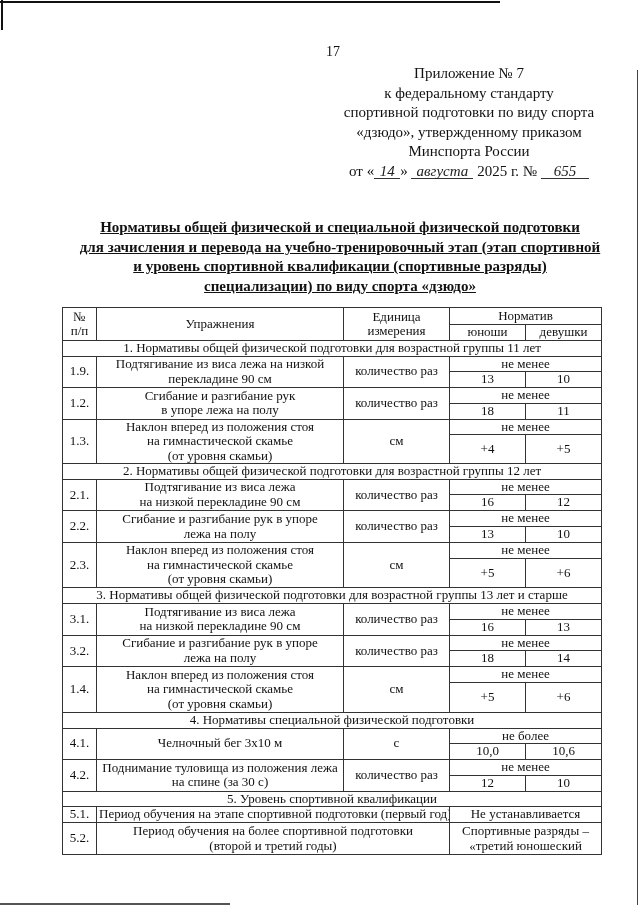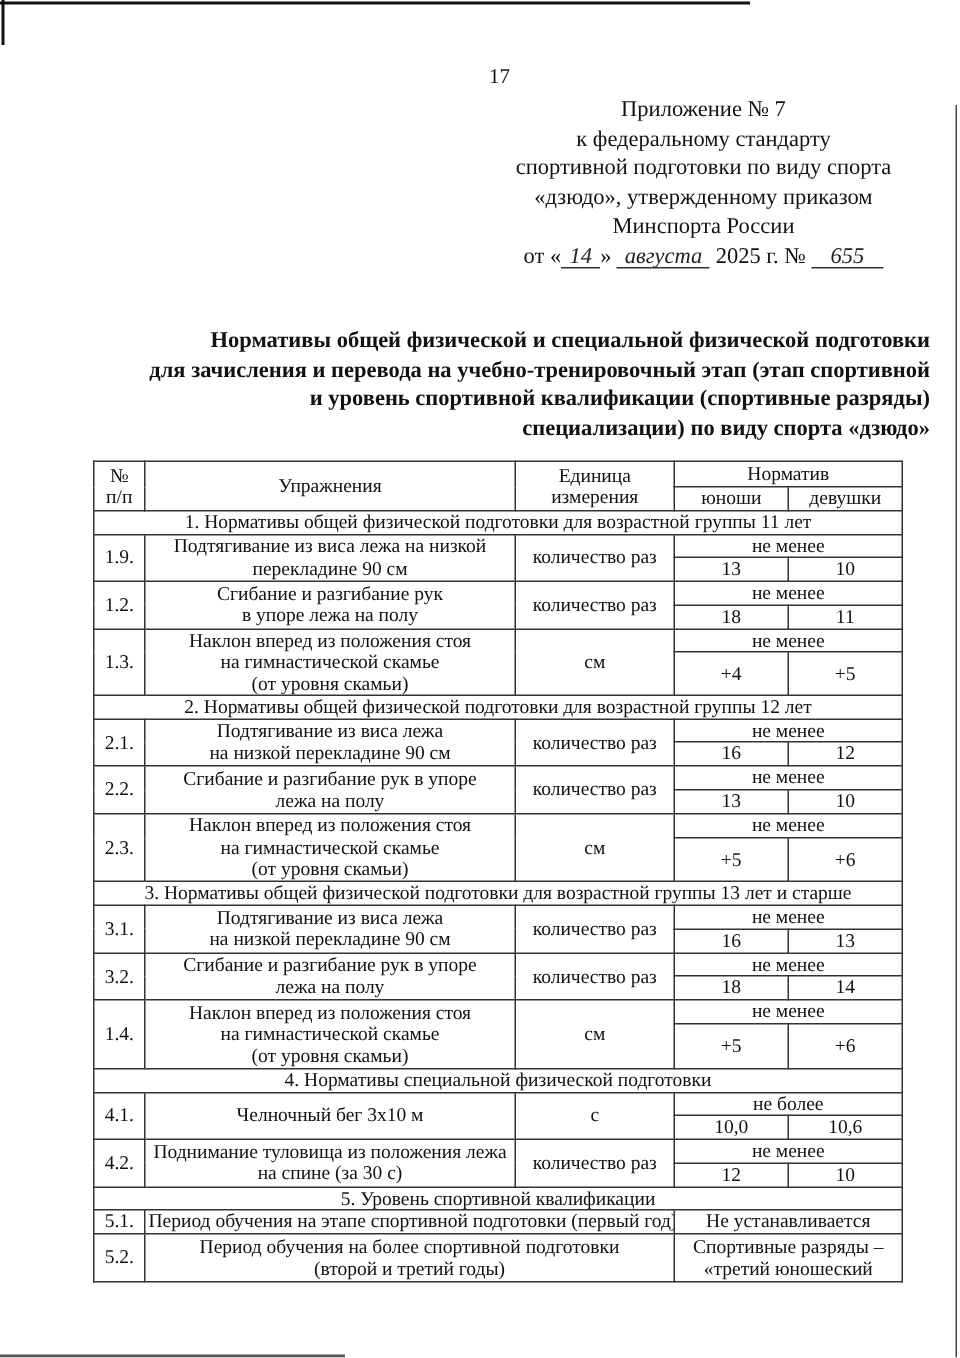--- a/index.html
+++ b/index.html
@@ -15,21 +15,21 @@
 
   .page-number { position: absolute; left: 326px; top: 44px; font-size: 14px; }
 
   .appendix { position: absolute; left: 324px; top: 64px; width: 290px; text-align: center; font-size: 15px; line-height: 19.5px; }
   .appendix .line { display: block; white-space: nowrap; }
   .hand { font-family: "Liberation Serif", serif; font-style: italic; display: inline-block; border-bottom: 1px solid #333; line-height: 14px; padding: 0 2px; color: #222; }
   .hand.day { width: 22px; }
   .hand.month { width: 58px; font-family: Liberation Serif, serif; }
   .hand.num { width: 44px; font-style: italic; }
 
-  .title { position: absolute; left: 60px; top: 218px; width: 560px; text-align: right; font-weight: bold; font-size: 15px; line-height: 19.5px; }
+  .title { position: absolute; left: 60px; top: 218px; width: 560px; text-align: center; font-weight: bold; font-size: 15px; line-height: 19.5px; text-decoration: underline; }
   .title .line { display: block; white-space: nowrap; }
 
   table.norms {
     position: absolute; left: 62px; top: 307px; width: 539px;
     border-collapse: collapse; table-layout: fixed;
     font-size: 13px; line-height: 14.5px;
   }
   table.norms td {
     border: 1px solid #333; padding: 0 2px; text-align: center; vertical-align: middle;
     overflow: hidden;

